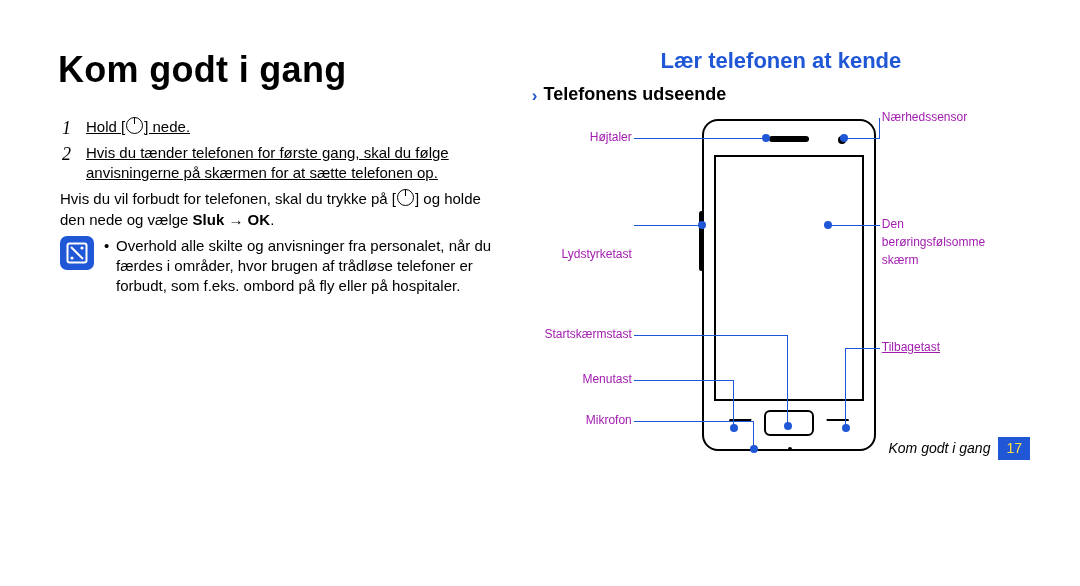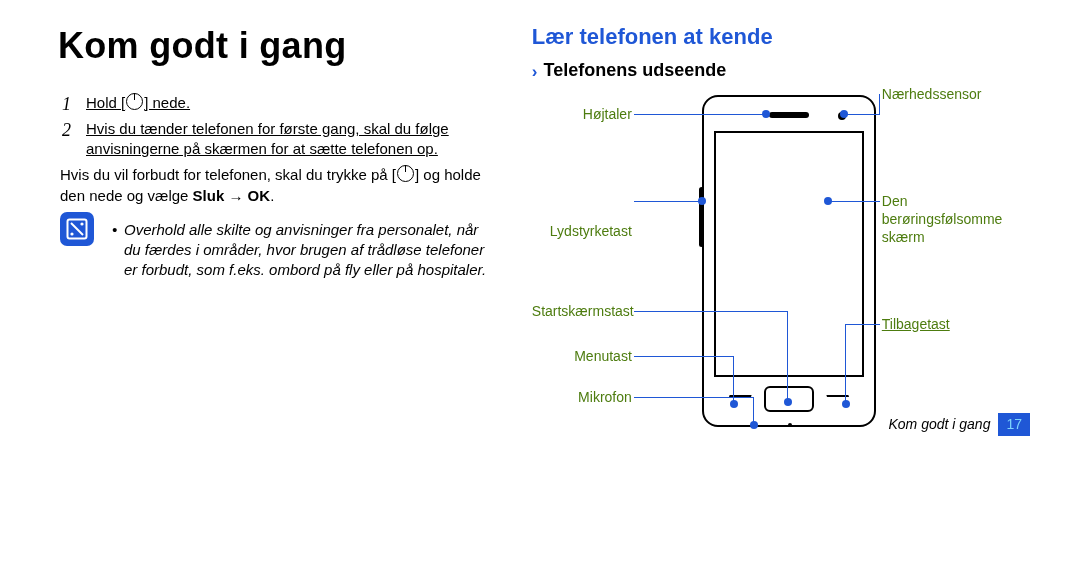--- a/index.html
+++ b/index.html
@@ -8,41 +8,42 @@
     width: 1080px;
     height: 586px;
     font-family: "Segoe UI", Arial, sans-serif;
     color: #000;
     background: #fff;
     font-size: 15px;
     line-height: 1.35;
   }
   .page {
     position: relative;
-    padding: 22px 50px 0 60px;
+    padding: 46px 50px 0 60px;
     display: flex;
     gap: 30px;
   }
   .col {
     width: 50%;
   }
   .col-left { width: 47%; }
   .col-right { width: 53%; }
 
   h1.title {
     font-size: 36px;
     font-weight: 600;
     margin: 0 0 22px -2px;
     letter-spacing: 0.3px;
   }
   h2.section {
     color: #1f57d6;
     font-size: 22px;
     font-weight: 600;
     margin: 0 0 4px 0;
+    text-align: center;
   }
   h3.subsection {
     font-size: 18px;
     font-weight: 700;
     margin: 6px 0 6px 0;
   }
   .chev {
     display: inline-block;
     vertical-align: -1px;
     color: #1f57d6;
@@ -91,22 +92,21 @@
     display: flex;
     align-items: center;
     justify-content: center;
     margin-right: 10px;
   }
   .note-icon svg { display: block; }
 
   ul.bullets {
     list-style: none;
     padding: 0;
-    margin: 8px;
-    font-style: italic;
+    margin: 0;
   }
   ul.bullets > li {
     position: relative;
     padding-left: 12px;
     margin-bottom: 6px;
   }
   ul.bullets > li::before {
     content: "•";
     position: absolute;
     left: 0;
@@ -207,22 +207,22 @@
     position: absolute;
     bottom: -2px;
     left: 84px;
     width: 4px; height: 4px;
     border-radius: 50%;
     background: #000;
   }
 
   .lbl {
     position: absolute;
-    font-size: 14px;
-    color: #4d7c0f;
+    font-size: 12px;
+    color: #a21caf;
     line-height: 1.2;
     white-space: nowrap;
   }
   .lbl.right { left: 350px; }
   .lbl.left  { text-align: right; }
 
   .leader {
     position: absolute;
     height: 1.5px;
     background: #1f57d6;
@@ -241,21 +241,21 @@
     right: 50px;
     bottom: 14px;
     font-style: italic;
     font-size: 14px;
     display: flex;
     align-items: center;
     gap: 8px;
   }
   .pn-box {
     background: #1f57d6;
-    color: #7dd3fc;
+    color: #fde047;
     padding: 2px 8px;
     font-style: normal;
     font-size: 14px;
     font-weight: 400;
   }
 </style>
 </head>
 <body>
 
 <div class="page">

